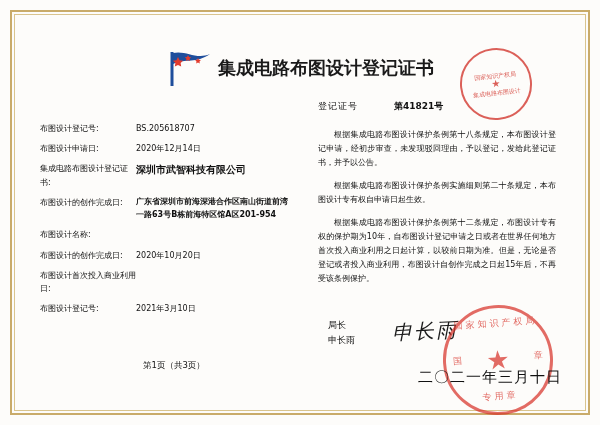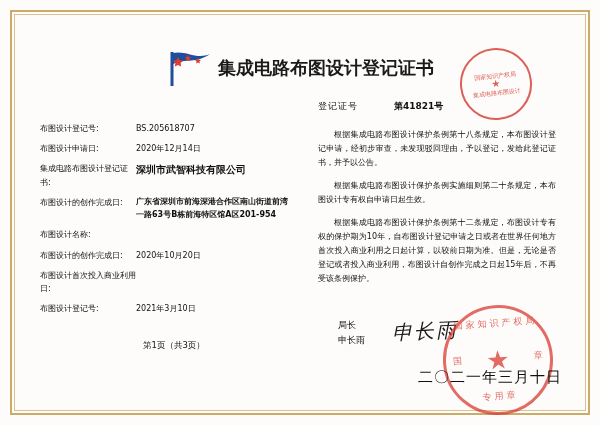--- a/index.html
+++ b/index.html
@@ -152,21 +152,21 @@
     line-height: 1.75;
     text-align: justify;
   }
   .body-text p {
     margin: 0 0 9px 0;
     text-indent: 16px;
   }
   
   .sig-block {
     position: absolute;
-    left: 338px;
+    left: 328px;
     top: 318px;
     width: 60px;
     font-size: 9px;
     color: #111;
     line-height: 1.7;
     text-align: left;
   }
   .sig-name {
     position: absolute;
     left: 392px;
@@ -217,21 +217,21 @@
     top: 44px;
     color: #d8342b;
     font-size: 9px;
   }
   .seal-big .side-left { left: 7px; }
   .seal-big .side-right { right: 7px; }
   
   .page-no {
     position: absolute;
     left: 143px;
-    top: 340px;
+    top: 360px;
     font-size: 8.5px;
     color: #111;
   }
   .date-footer {
     position: absolute;
     left: 418px;
     top: 368px;
     font-size: 15px;
     color: #111;
     letter-spacing: 1px;

